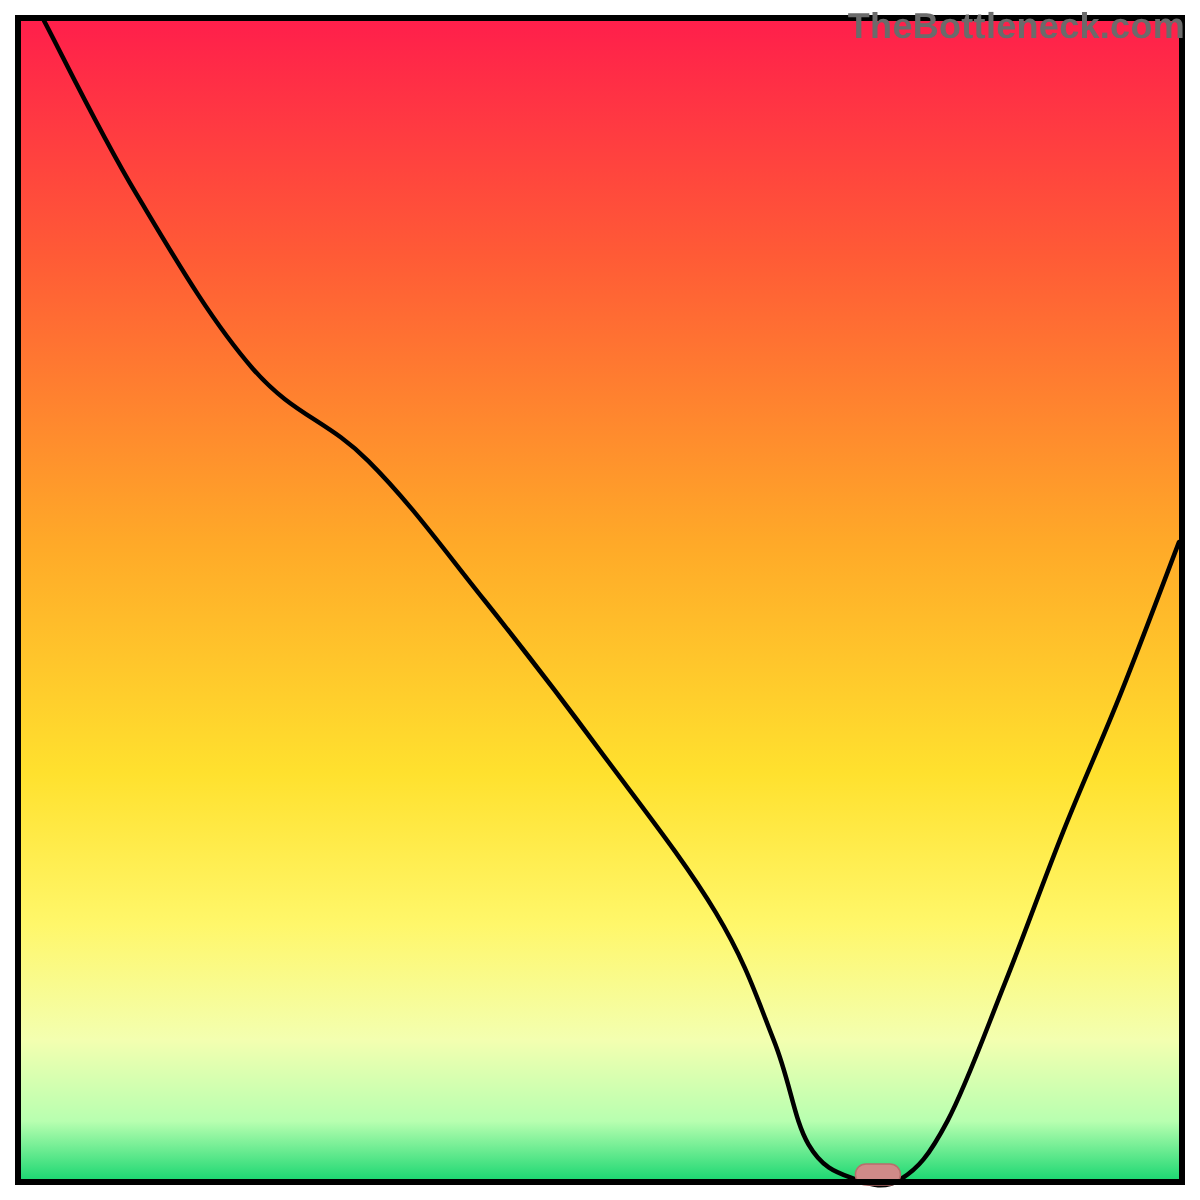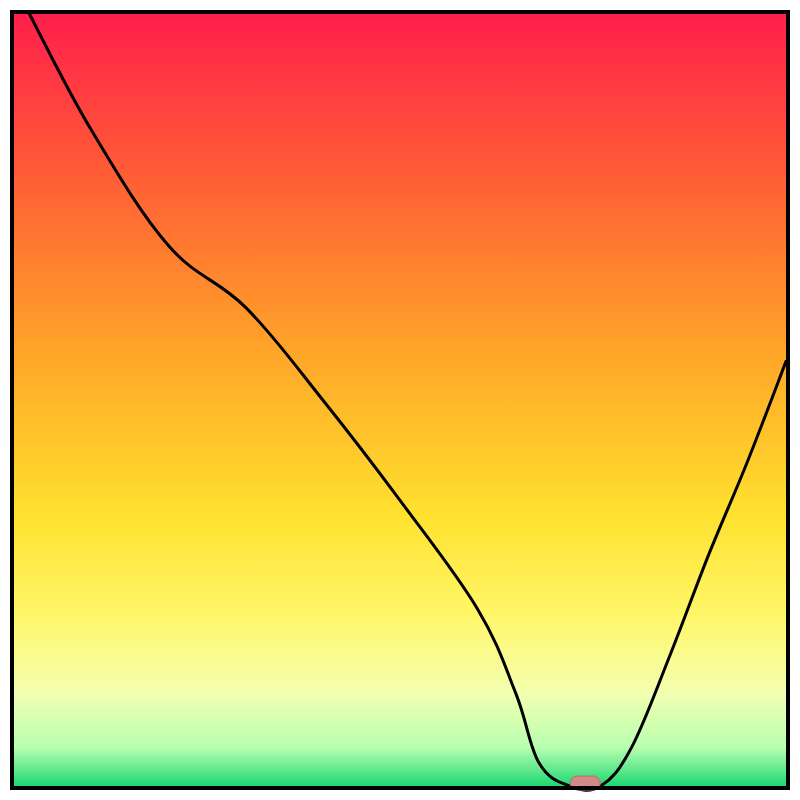--- a/index.html
+++ b/index.html
@@ -27,20 +27,21 @@
     font-weight: 600;
     color: #6b6b6b;
     letter-spacing: 0.2px;
     user-select: none;
   }
 </style>
 </head>
 <body>
 
 <div class="chart-wrap">
+  <div class="watermark">TheBottleneck.com</div>
 
   <svg id="chart-svg" width="800" height="800" viewBox="0 0 800 800" xmlns="http://www.w3.org/2000/svg">
     <defs>
       <linearGradient id="bg-grad" x1="0" y1="0" x2="0" y2="1">
           <stop offset="0%" stop-color="#ff1f4b"></stop>
           <stop offset="20%" stop-color="#ff5a36"></stop>
           <stop offset="45%" stop-color="#ffa928"></stop>
           <stop offset="65%" stop-color="#ffe12e"></stop>
           <stop offset="78%" stop-color="#fff76a"></stop>
           <stop offset="88%" stop-color="#f3ffb0"></stop>

